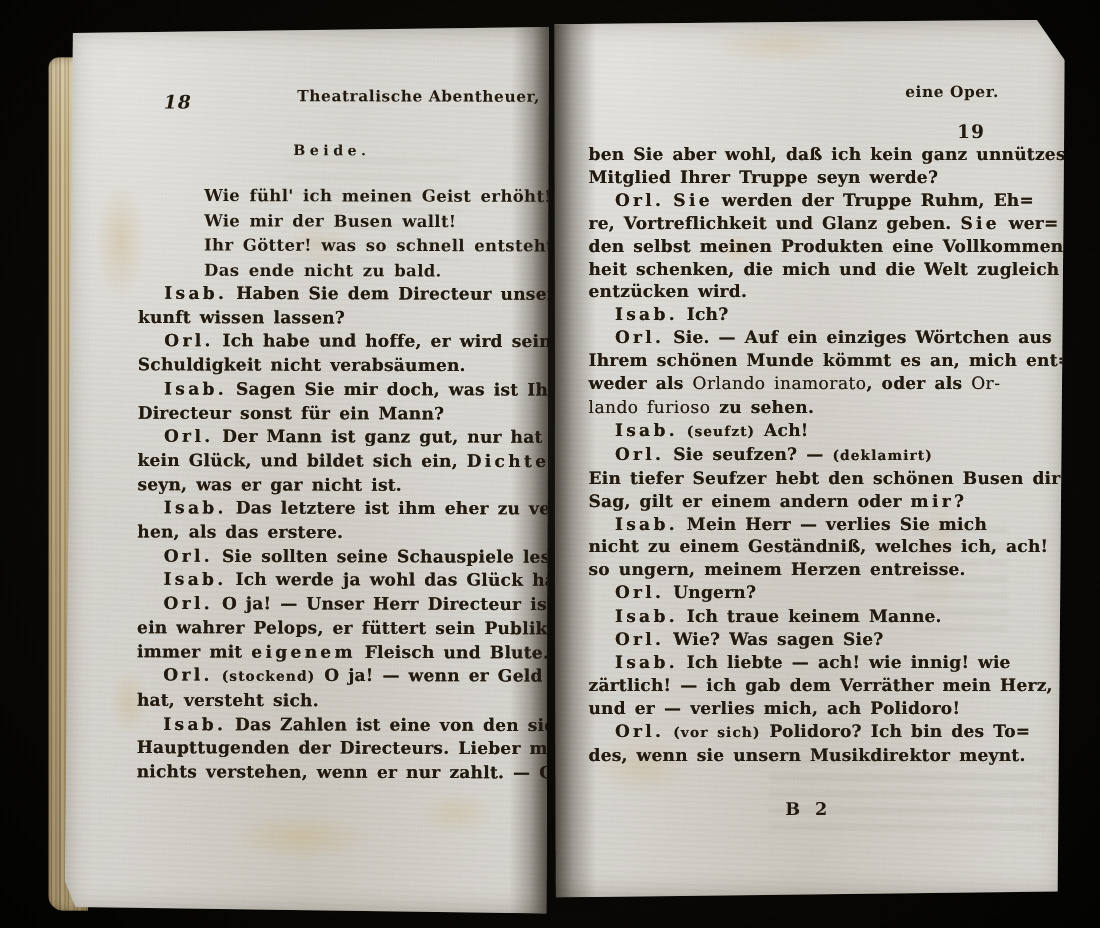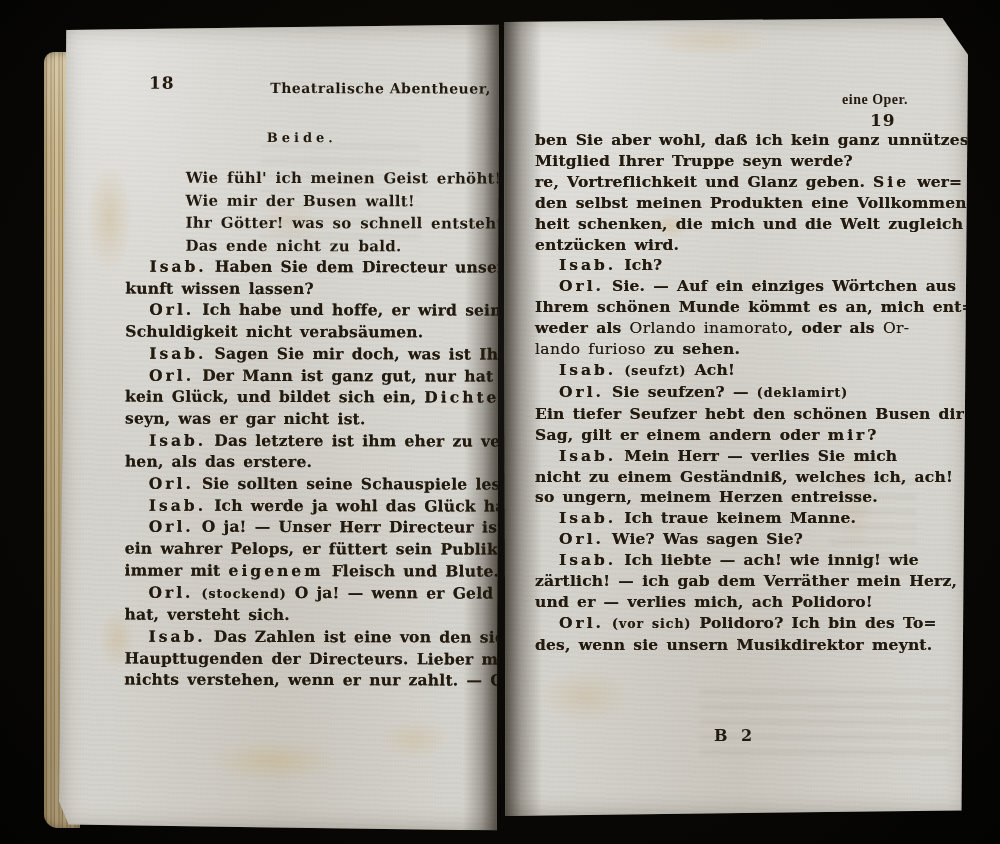--- a/index.html
+++ b/index.html
@@ -62,38 +62,39 @@
   <div class="page page-left lp">
     <div class="paper"></div>
 
     <div class="stain" style="left:26px;top:140px;width:46px;height:110px;background:radial-gradient(ellipse,rgba(194,163,104,.30),rgba(194,163,104,0) 70%);"></div>
     <div class="stain" style="left:40px;top:585px;width:36px;height:60px;background:radial-gradient(ellipse,rgba(194,163,104,.28),rgba(194,163,104,0) 70%);"></div>
     <div class="stain" style="left:150px;top:715px;width:130px;height:44px;background:radial-gradient(ellipse,rgba(200,168,100,.30),rgba(200,168,100,0) 70%);"></div>
     <div class="stain" style="left:320px;top:695px;width:70px;height:40px;background:radial-gradient(ellipse,rgba(200,168,100,.22),rgba(200,168,100,0) 70%);"></div>
     <div class="stain" style="left:200px;top:180px;width:60px;height:36px;background:radial-gradient(ellipse,rgba(190,160,100,.16),rgba(190,160,100,0) 70%);"></div>
     <div class="ghost" style="left:200px;top:120px;width:160px;height:100px;opacity:.28;"></div>
 
-    <div class="hdr-num" style="left:88px;top:49px;">18</div>
+    <div class="hdr-num" style="left:88px;top:60px;font-style:italic;">18</div>
     <div class="hdr-title" style="left:62px;right:8px;top:56px;">Theatralische Abentheuer,</div>
 
     <div class="sec-head" style="left:60px;right:16px;top:106px;">Beide.</div>
 
     <div class="verse" style="left:125px;top:143px;">
         <div class="vline">Wie fühl' ich meinen Geist erhöht!</div>
         <div class="vline">Wie mir der Busen wallt!</div>
         <div class="vline">Ihr Götter! was so schnell entsteht,</div>
         <div class="vline">Das ende nicht zu bald.</div>
       </div>
 
     <div class="bodyblock" style="left:65px;top:232px;width:368px;">
         <div class="bline ind"><span class="seg-sp">Isab.</span><span> Haben Sie dem Directeur unsere An=</span></div>
         <div class="bline"><span>kunft wissen lassen?</span></div>
         <div class="bline ind"><span class="seg-sp">Orl.</span><span> Ich habe und hoffe, er wird seine</span></div>
         <div class="bline"><span>Schuldigkeit nicht verabsäumen.</span></div>
         <div class="bline ind"><span class="seg-sp">Isab.</span><span> Sagen Sie mir doch, was ist Ihr</span></div>
+        <div class="bline"><span>Directeur sonst für ein Mann?</span></div>
         <div class="bline ind"><span class="seg-sp">Orl.</span><span> Der Mann ist ganz gut, nur hat er</span></div>
         <div class="bline"><span>kein Glück, und bildet sich ein, </span><span class="seg-sp">Dichter</span><span> zu</span></div>
         <div class="bline"><span>seyn, was er gar nicht ist.</span></div>
         <div class="bline ind"><span class="seg-sp">Isab.</span><span> Das letztere ist ihm eher zu verzei=</span></div>
         <div class="bline"><span>hen, als das erstere.</span></div>
         <div class="bline ind"><span class="seg-sp">Orl.</span><span> Sie sollten seine Schauspiele lesen! Sie</span></div>
         <div class="bline ind"><span class="seg-sp">Isab.</span><span> Ich werde ja wohl das Glück haben.</span></div>
         <div class="bline ind"><span class="seg-sp">Orl.</span><span> O ja! — Unser Herr Directeur ist</span></div>
         <div class="bline"><span>ein wahrer Pelops, er füttert sein Publikum</span></div>
         <div class="bline"><span>immer mit </span><span class="seg-sp">eigenem</span><span> Fleisch und Blute.</span></div>
@@ -110,42 +111,44 @@
   <div class="page page-right rp">
     <div class="paper"></div>
 
     <div class="stain" style="left:140px;top:6px;width:130px;height:34px;background:radial-gradient(ellipse,rgba(194,163,104,.22),rgba(194,163,104,0) 70%);"></div>
     <div class="stain" style="left:150px;top:195px;width:34px;height:26px;background:radial-gradient(ellipse,rgba(200,168,100,.30),rgba(200,168,100,0) 70%);"></div>
     <div class="stain" style="left:36px;top:650px;width:90px;height:56px;background:radial-gradient(ellipse,rgba(194,163,104,.24),rgba(194,163,104,0) 70%);"></div>
     <div class="stain" style="left:330px;top:420px;width:40px;height:120px;background:radial-gradient(ellipse,rgba(190,160,100,.14),rgba(190,160,100,0) 70%);"></div>
     <div class="ghost" style="left:326px;top:462px;width:86px;height:95px;"></div>
     <div class="ghost" style="left:196px;top:672px;width:250px;height:72px;"></div>
 
-    <div class="hdr-title" style="left:0;right:60px;top:74px;font-family:Liberation Serif, serif;">eine Oper.</div>
+    <div class="hdr-title" style="left:0;right:60px;top:58px;">eine Oper.</div>
     <div class="hdr-num" style="left:366px;top:92px;">19</div>
 
     <div class="bodyblock" style="left:31px;top:112px;width:400px;">
         <div class="bline"><span>ben Sie aber wohl, daß ich kein ganz unnützes</span></div>
         <div class="bline"><span>Mitglied Ihrer Truppe seyn werde?</span></div>
+        <div class="bline ind"><span class="seg-sp">Orl.</span><span> </span><span class="seg-sp">Sie</span><span> werden der Truppe Ruhm, Eh=</span></div>
         <div class="bline"><span>re, Vortreflichkeit und Glanz geben. </span><span class="seg-sp">Sie</span><span> wer=</span></div>
         <div class="bline"><span>den selbst meinen Produkten eine Vollkommen=</span></div>
         <div class="bline"><span>heit schenken, die mich und die Welt zugleich</span></div>
         <div class="bline"><span>entzücken wird.</span></div>
         <div class="bline ind"><span class="seg-sp">Isab.</span><span> Ich?</span></div>
         <div class="bline ind"><span class="seg-sp">Orl.</span><span> Sie. — Auf ein einziges Wörtchen aus</span></div>
         <div class="bline"><span>Ihrem schönen Munde kömmt es an, mich ent=</span></div>
         <div class="bline"><span>weder als </span><span class="seg-ro">Orlando inamorato</span><span>, oder als </span><span class="seg-ro">Or-</span></div>
         <div class="bline"><span class="seg-ro">lando furioso</span><span> zu sehen.</span></div>
         <div class="bline ind"><span class="seg-sp">Isab.</span><span> </span><span class="seg-st">(seufzt)</span><span> Ach!</span></div>
         <div class="bline ind"><span class="seg-sp">Orl.</span><span> Sie seufzen? — </span><span class="seg-st">(deklamirt)</span></div>
         <div class="bline"><span>Ein tiefer Seufzer hebt den schönen Busen dir?</span></div>
         <div class="bline"><span>Sag, gilt er einem andern oder </span><span class="seg-sp">mir</span><span>?</span></div>
         <div class="bline ind"><span class="seg-sp">Isab.</span><span> Mein Herr — verlies Sie mich</span></div>
         <div class="bline"><span>nicht zu einem Geständniß, welches ich, ach!</span></div>
         <div class="bline"><span>so ungern, meinem Herzen entreisse.</span></div>
+        <div class="bline ind"><span class="seg-sp">Orl.</span><span> Ungern?</span></div>
         <div class="bline ind"><span class="seg-sp">Isab.</span><span> Ich traue keinem Manne.</span></div>
         <div class="bline ind"><span class="seg-sp">Orl.</span><span> Wie? Was sagen Sie?</span></div>
         <div class="bline ind"><span class="seg-sp">Isab.</span><span> Ich liebte — ach! wie innig! wie</span></div>
         <div class="bline"><span>zärtlich! — ich gab dem Verräther mein Herz,</span></div>
         <div class="bline"><span>und er — verlies mich, ach Polidoro!</span></div>
         <div class="bline ind"><span class="seg-sp">Orl.</span><span> </span><span class="seg-st">(vor sich)</span><span> Polidoro? Ich bin des To=</span></div>
         <div class="bline"><span>des, wenn sie unsern Musikdirektor meynt.</span></div>
       </div>
 
     <div class="sig" style="left:31px;width:400px;top:708px;">B 2</div>

